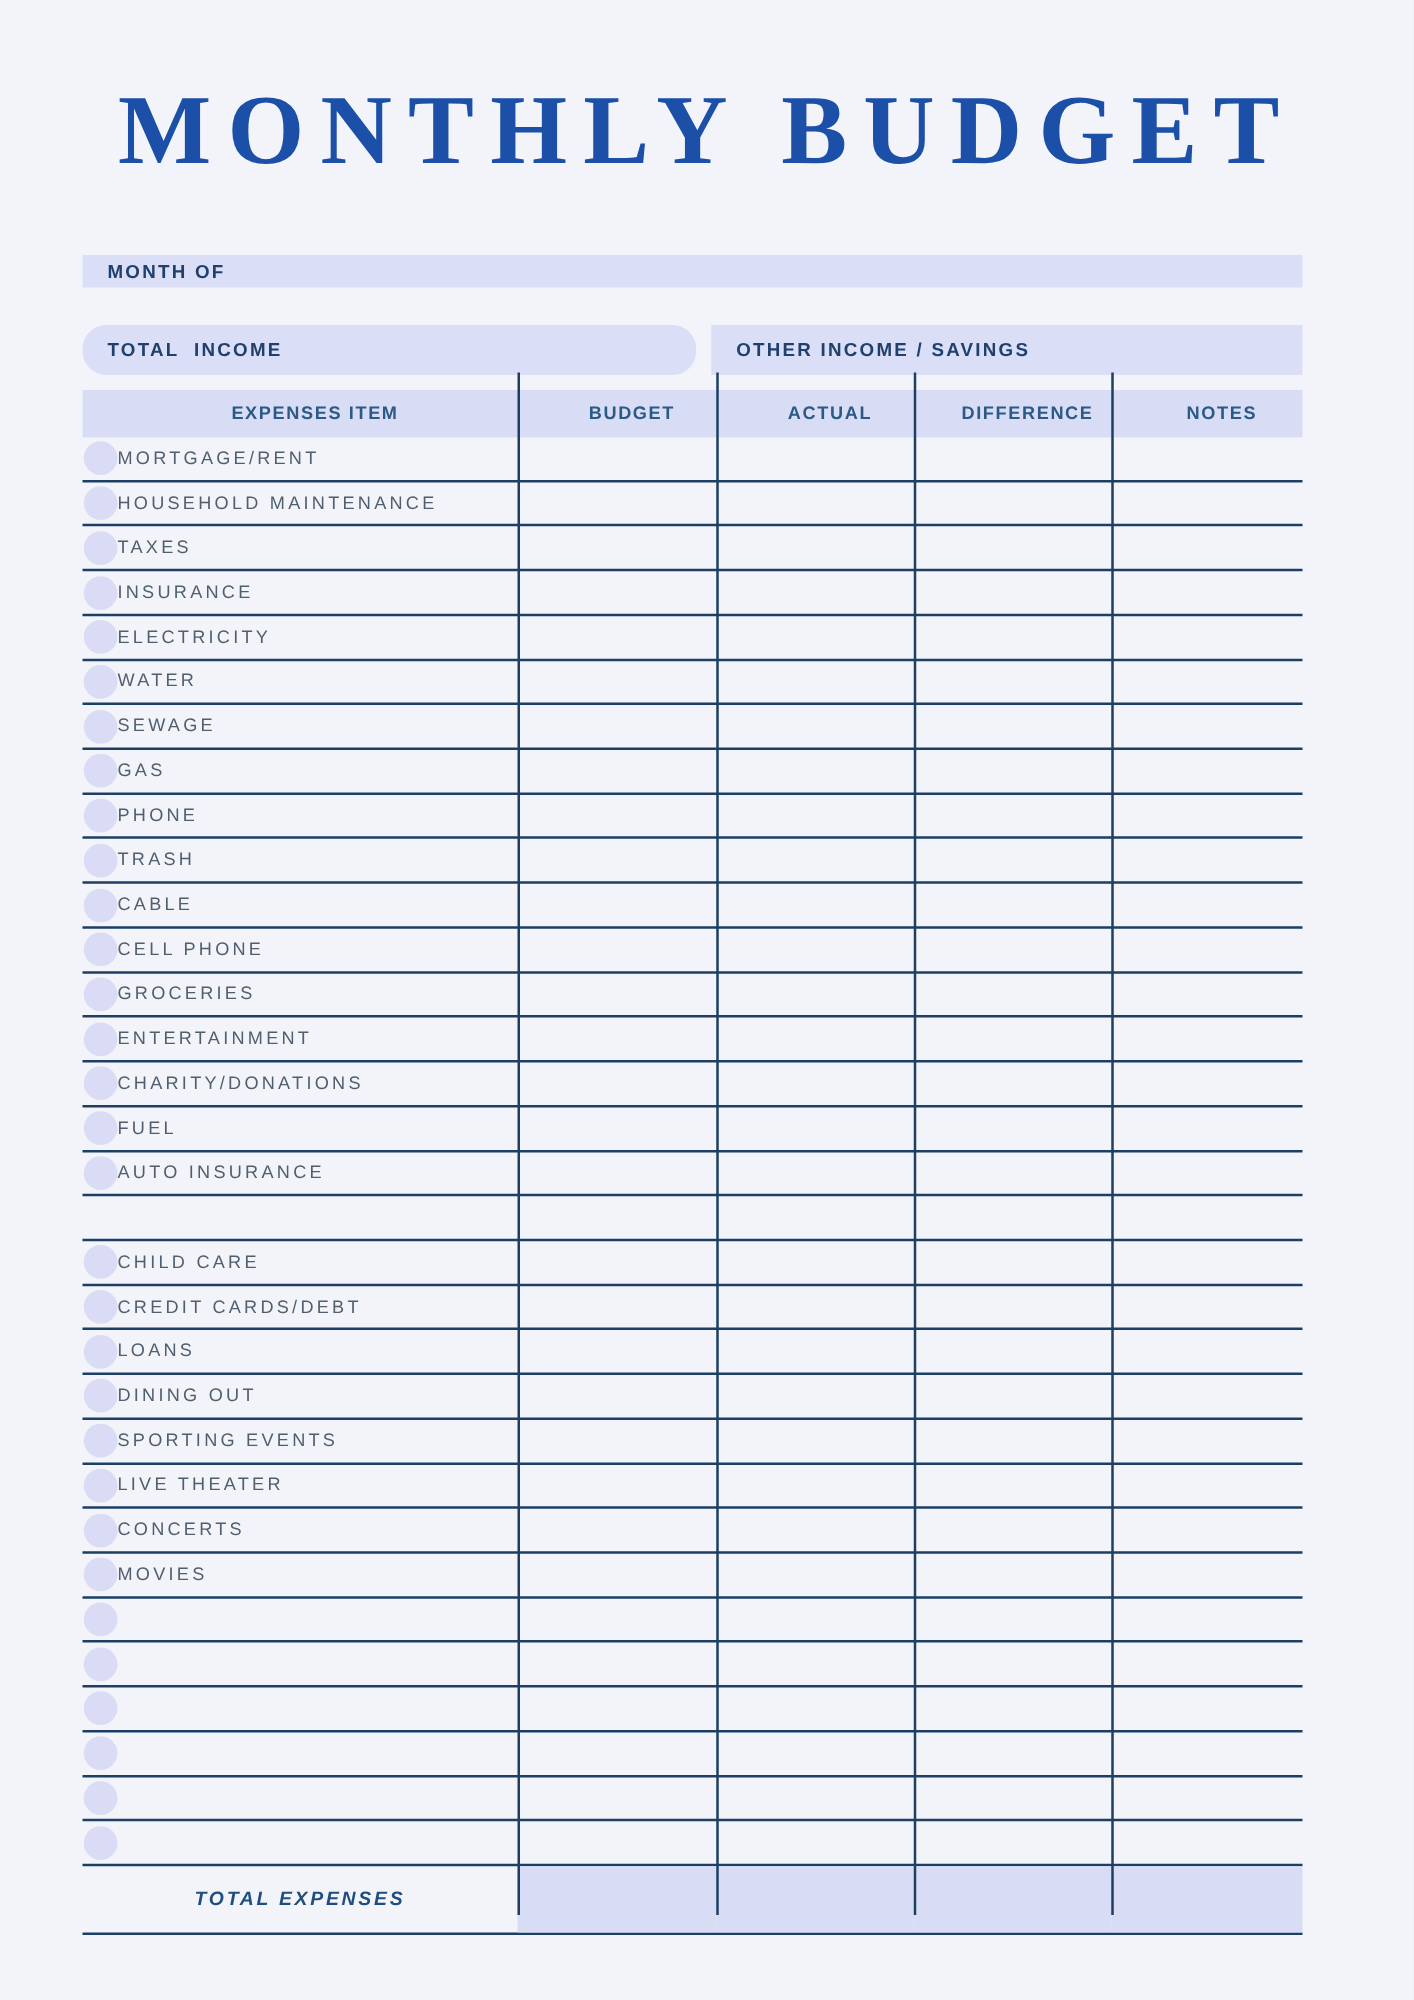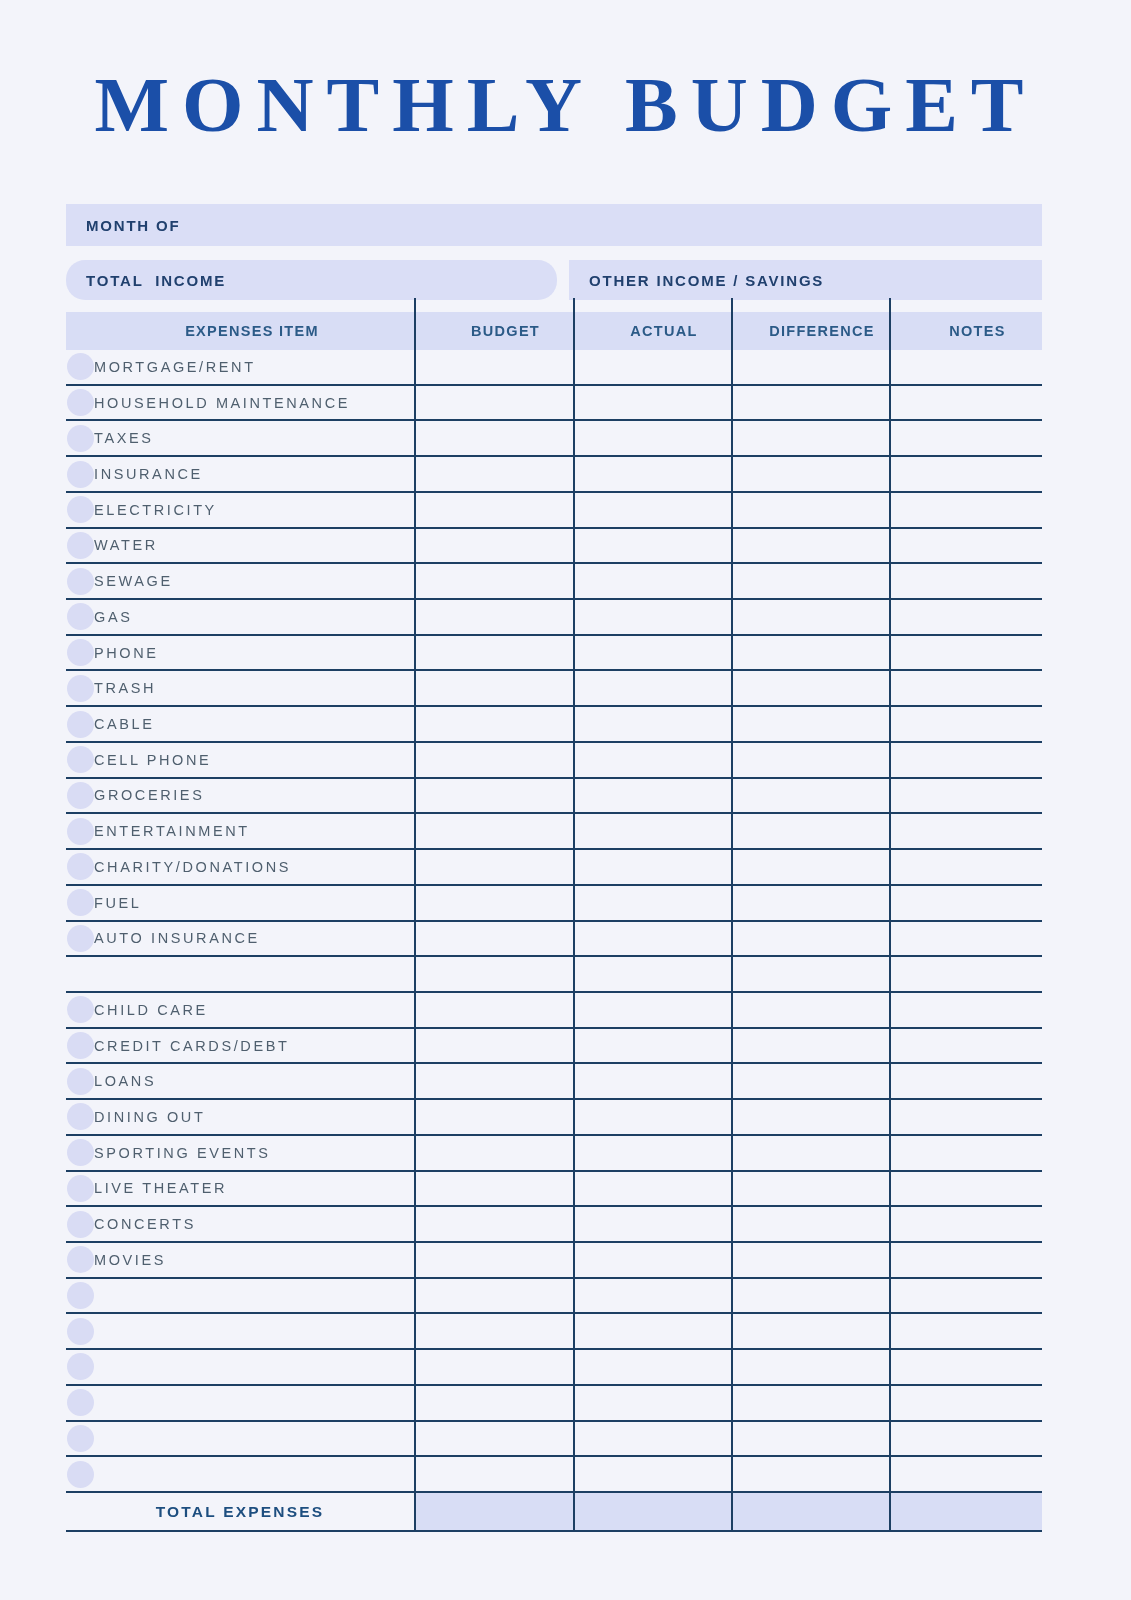--- a/index.html
+++ b/index.html
@@ -38,21 +38,21 @@
     background:var(--bar-bg);
     display:flex;align-items:center;
     padding-left:20px;
   }
   .bar-label{
     font-weight:bold;font-size:15px;
     letter-spacing:1.8px;
     color:var(--navy);
     white-space:pre;
   }
-  .month-bar{top:204px;left:66px;width:976px;height:42px;}
+  .month-bar{top:204px;left:66px;width:976px;height:26px;}
   .income-bar{top:260px;left:66px;width:491px;height:40px;border-radius:19px;}
   .other-bar{top:260px;left:569px;width:473px;height:40px;}
 
   .table{
     position:absolute;top:312px;left:66px;width:976px;height:1220px;
   }
   .grid-row{
     display:grid;
     grid-template-columns:348px 159px 158px 158px 153px;
   }
@@ -77,22 +77,23 @@
     background:var(--bullet);
     margin-left:1px;flex:0 0 auto;
   }
   .item-label{
     font-size:14.5px;
     letter-spacing:2.6px;
     color:var(--label-text);
     white-space:nowrap;
   }
   .total-row{
-    height:39px;
+    height:55px;
     border-bottom:2px solid var(--line);
+    font-style:italic;
   }
   .total-label-cell{
     display:flex;align-items:center;justify-content:center;
     font-weight:bold;font-size:15.5px;letter-spacing:2.2px;
     color:#1d4e7f;
   }
   .total-fill{background:var(--header-bg);}
   .vline{
     position:absolute;
     top:-14px;bottom:0;width:2px;

